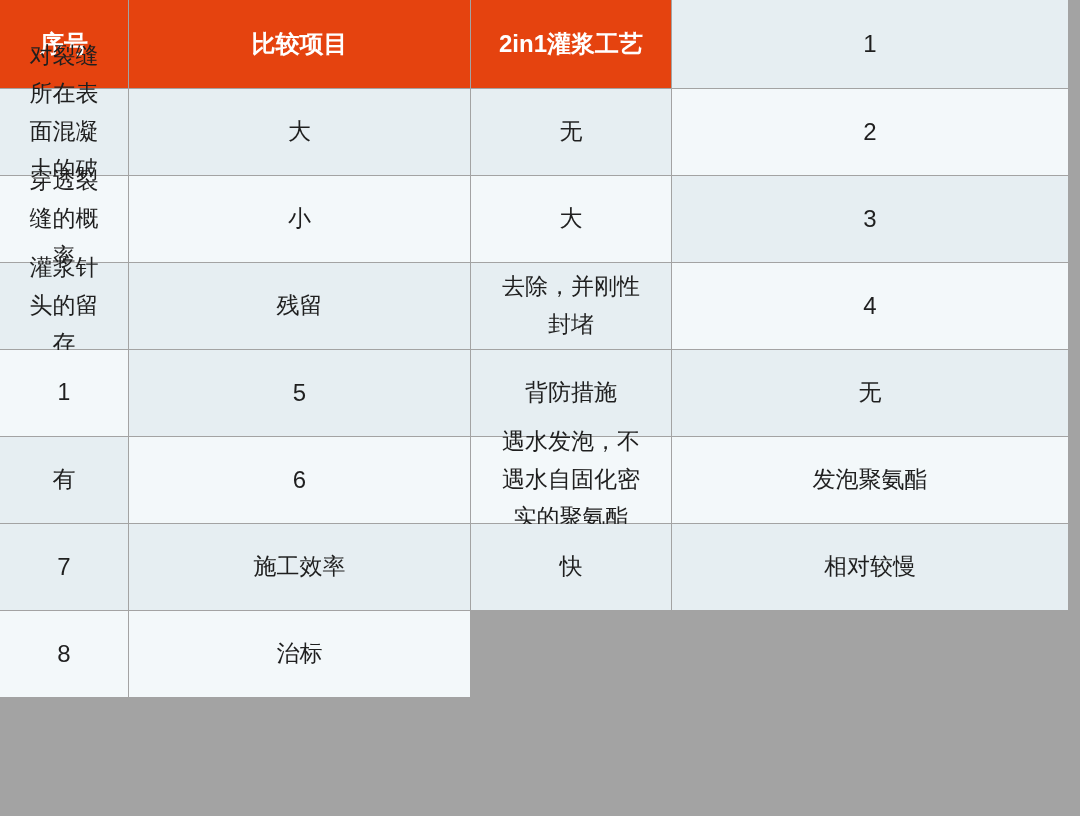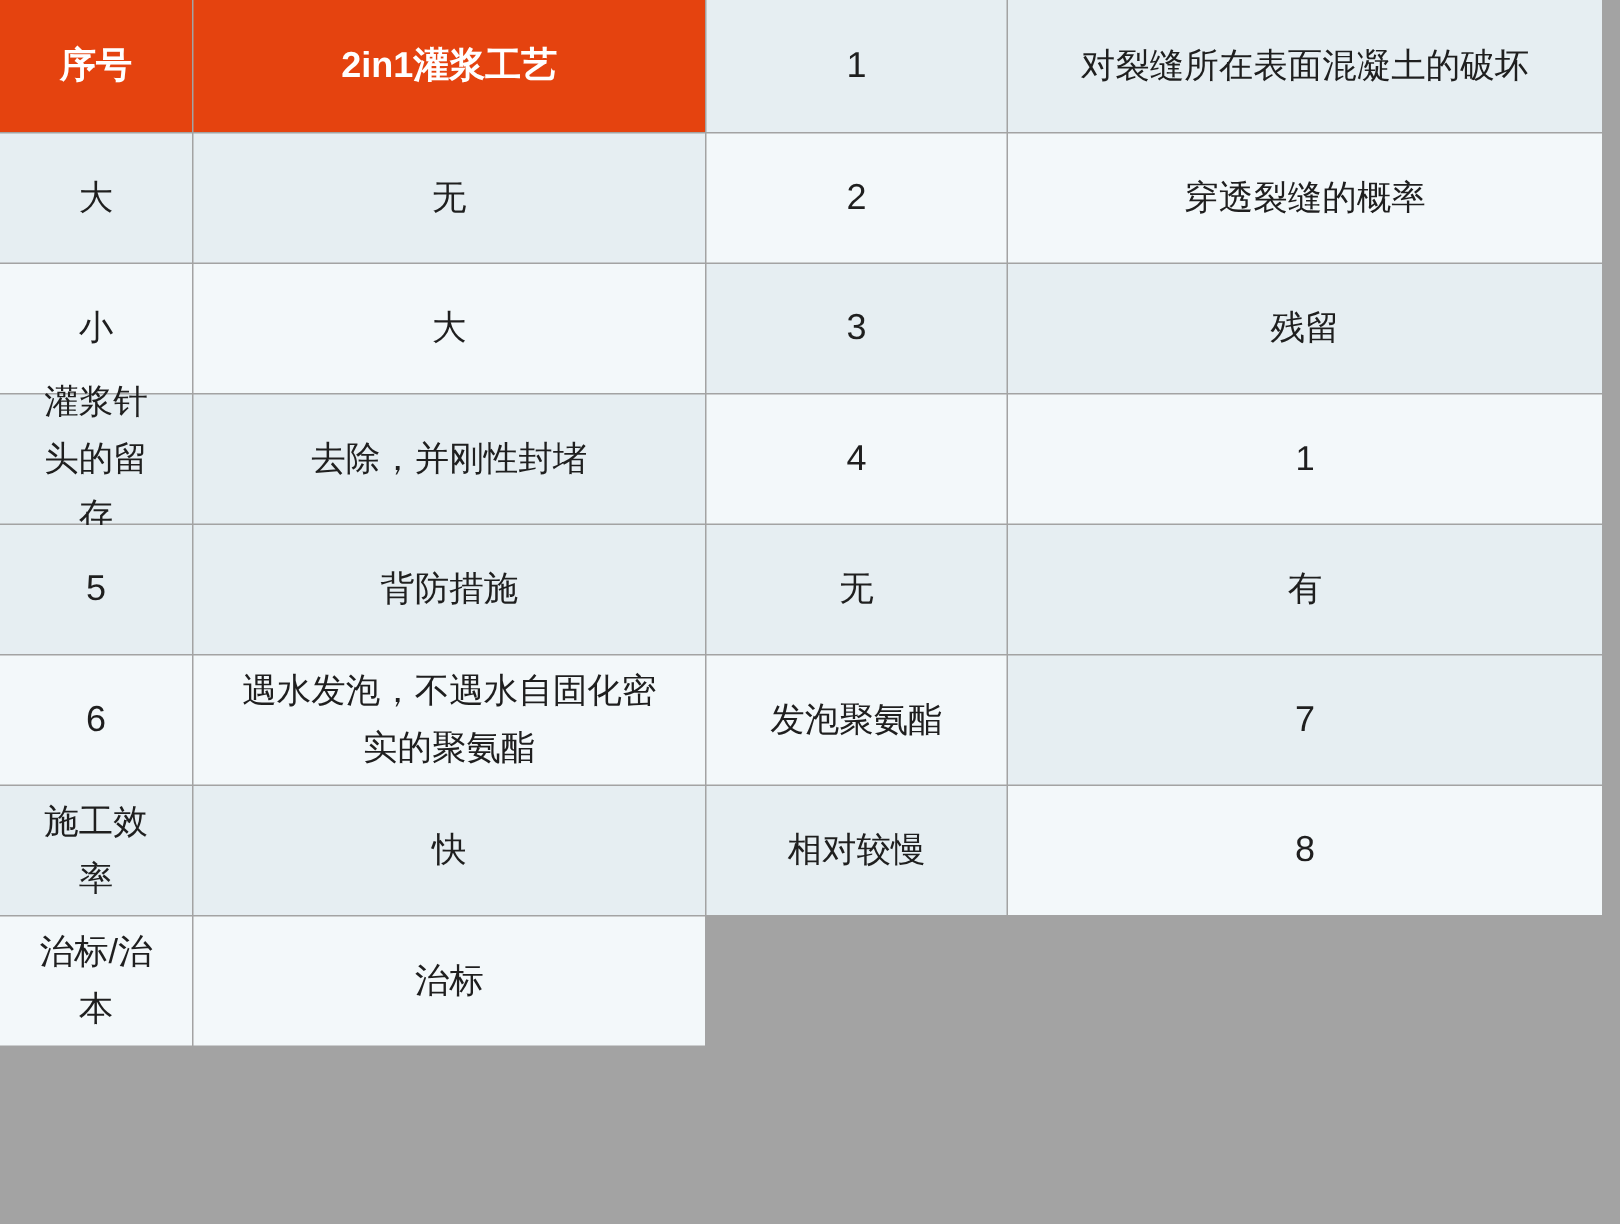--- a/index.html
+++ b/index.html
@@ -42,51 +42,51 @@
   .row-odd  { background: #E6EEF2; }
   .row-even { background: #F3F8FA; }
   .no-cell  { font-size: 24px; }
 </style>
 </head>
 <body>
 
 <div class="table-grid">
 
   <div class="cell th">序号</div>
+  <div class="cell th">比较项目</div>
   <div class="cell th">2in1灌浆工艺</div>
 
   <div class="cell row-odd no-cell">1</div>
   <div class="cell row-odd">对裂缝所在表面混凝土的破坏</div>
   <div class="cell row-odd">大</div>
   <div class="cell row-odd">无</div>
 
   <div class="cell row-even no-cell">2</div>
   <div class="cell row-even">穿透裂缝的概率</div>
   <div class="cell row-even">小</div>
   <div class="cell row-even">大</div>
 
   <div class="cell row-odd no-cell">3</div>
+  <div class="cell row-odd">灌浆针头的留存</div>
   <div class="cell row-odd">残留</div>
-  <div class="cell row-odd">灌浆针头的留存</div>
   <div class="cell row-odd">去除，并刚性封堵</div>
 
   <div class="cell row-even no-cell">4</div>
   <div class="cell row-even">1</div>
 
   <div class="cell row-odd no-cell">5</div>
   <div class="cell row-odd">背防措施</div>
   <div class="cell row-odd">无</div>
   <div class="cell row-odd">有</div>
 
   <div class="cell row-even no-cell">6</div>
   <div class="cell row-even">遇水发泡，不遇水自固化密实的聚氨酯</div>
   <div class="cell row-even">发泡聚氨酯</div>
 
   <div class="cell row-odd no-cell">7</div>
   <div class="cell row-odd">施工效率</div>
   <div class="cell row-odd">快</div>
   <div class="cell row-odd">相对较慢</div>
 
   <div class="cell row-even no-cell">8</div>
-  <div class="cell row-even">治标/治本</div>
   <div class="cell row-even">治标</div>
 
 </div>
 
 </body></html>

